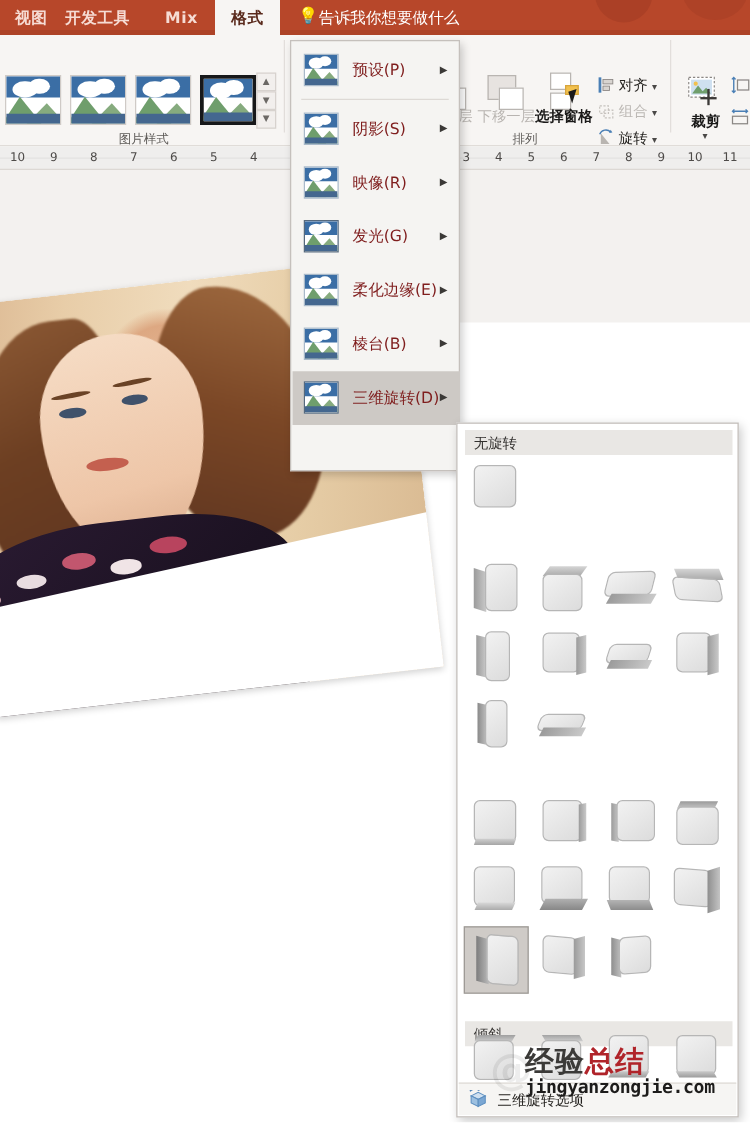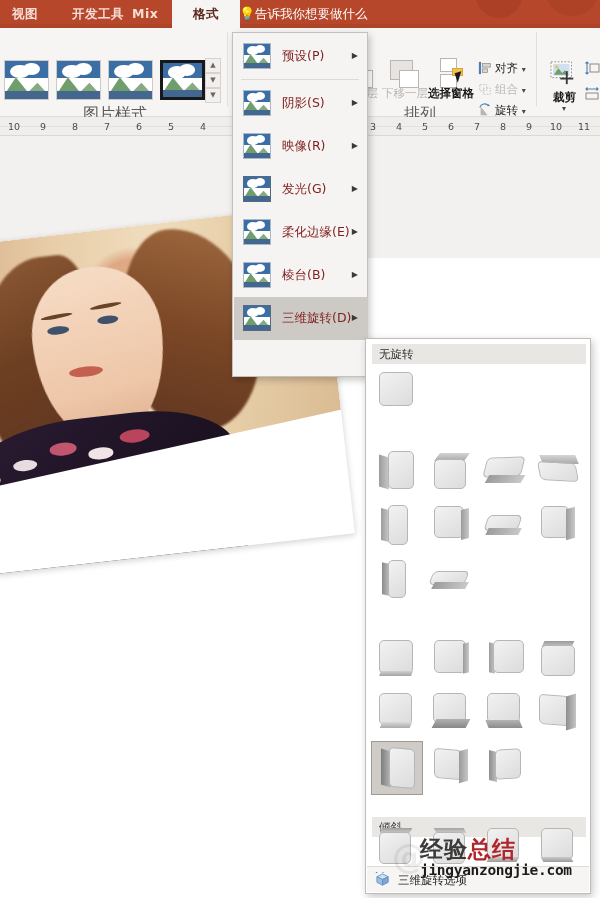--- a/index.html
+++ b/index.html
@@ -45,21 +45,21 @@
 
   
   .ribbon {
     position:absolute; left:0; top:28px; width:600px; height:89px;
     background:#f7f5f3; border-bottom:1px solid #e0dcd8;
   }
   .ribbon-sep {
     position:absolute; top:4px; width:1px; height:74px; background:#e2dedb;
   }
   .group-label {
-    position:absolute; font-size:16px; color:#5d5a57; text-align:center;
+    position:absolute; font-size:10px; color:#5d5a57; text-align:center;
     white-space:nowrap;
   }
 
   
   .psg { position:absolute; left:2px; top:32px; width:200px; height:43px; }
   .psthumb {
     position:absolute; top:0; width:45px; height:40px;
     background:#ffffff; border:1px solid #cfcac6;
     overflow:hidden;
   }
@@ -286,23 +286,23 @@
 <body>
 
 <div id="app">
 
   <div class="tabstrip">
     <div class="deco1"></div>
     <div class="deco2"></div>
     <div class="deco3"></div>
 
     <div class="tab" style="left:4px;">视图</div>
-    <div class="tab" style="left:64px;">开发工具</div>
+    <div class="tab" style="left:44px;">开发工具</div>
     <div class="tab" style="left:124px;">Mix</div>
-    <div class="tab active" style="left:172px; width:68px; text-align:center; padding:0;">格式</div>
+    <div class="tab active" style="left:172px; width:52px; text-align:center; padding:0;">格式</div>
 
     <div class="bulb" style="left:239px;">💡</div>
     <div class="tellme" style="left:255px;text-align:center;">告诉我你想要做什么</div>
   </div>
 
   <div class="ribbon">
 
     <div class="psg">
       <div class="psthumb" style="left:2px;">
         <div class="sky"></div>

